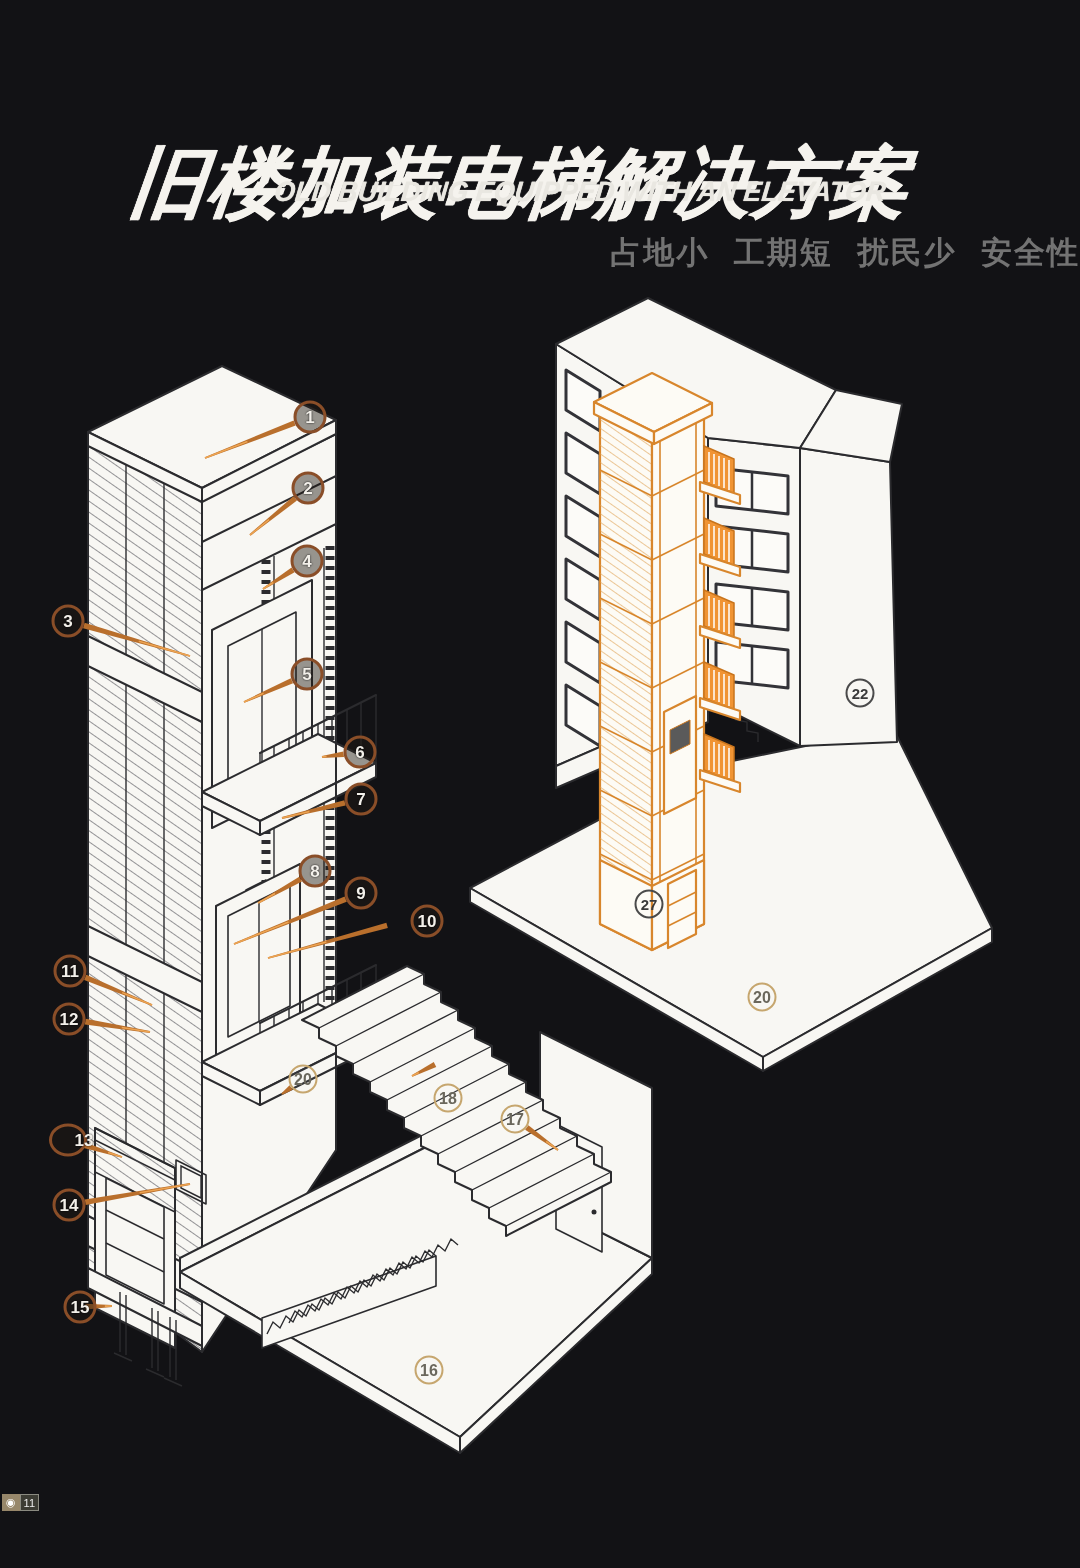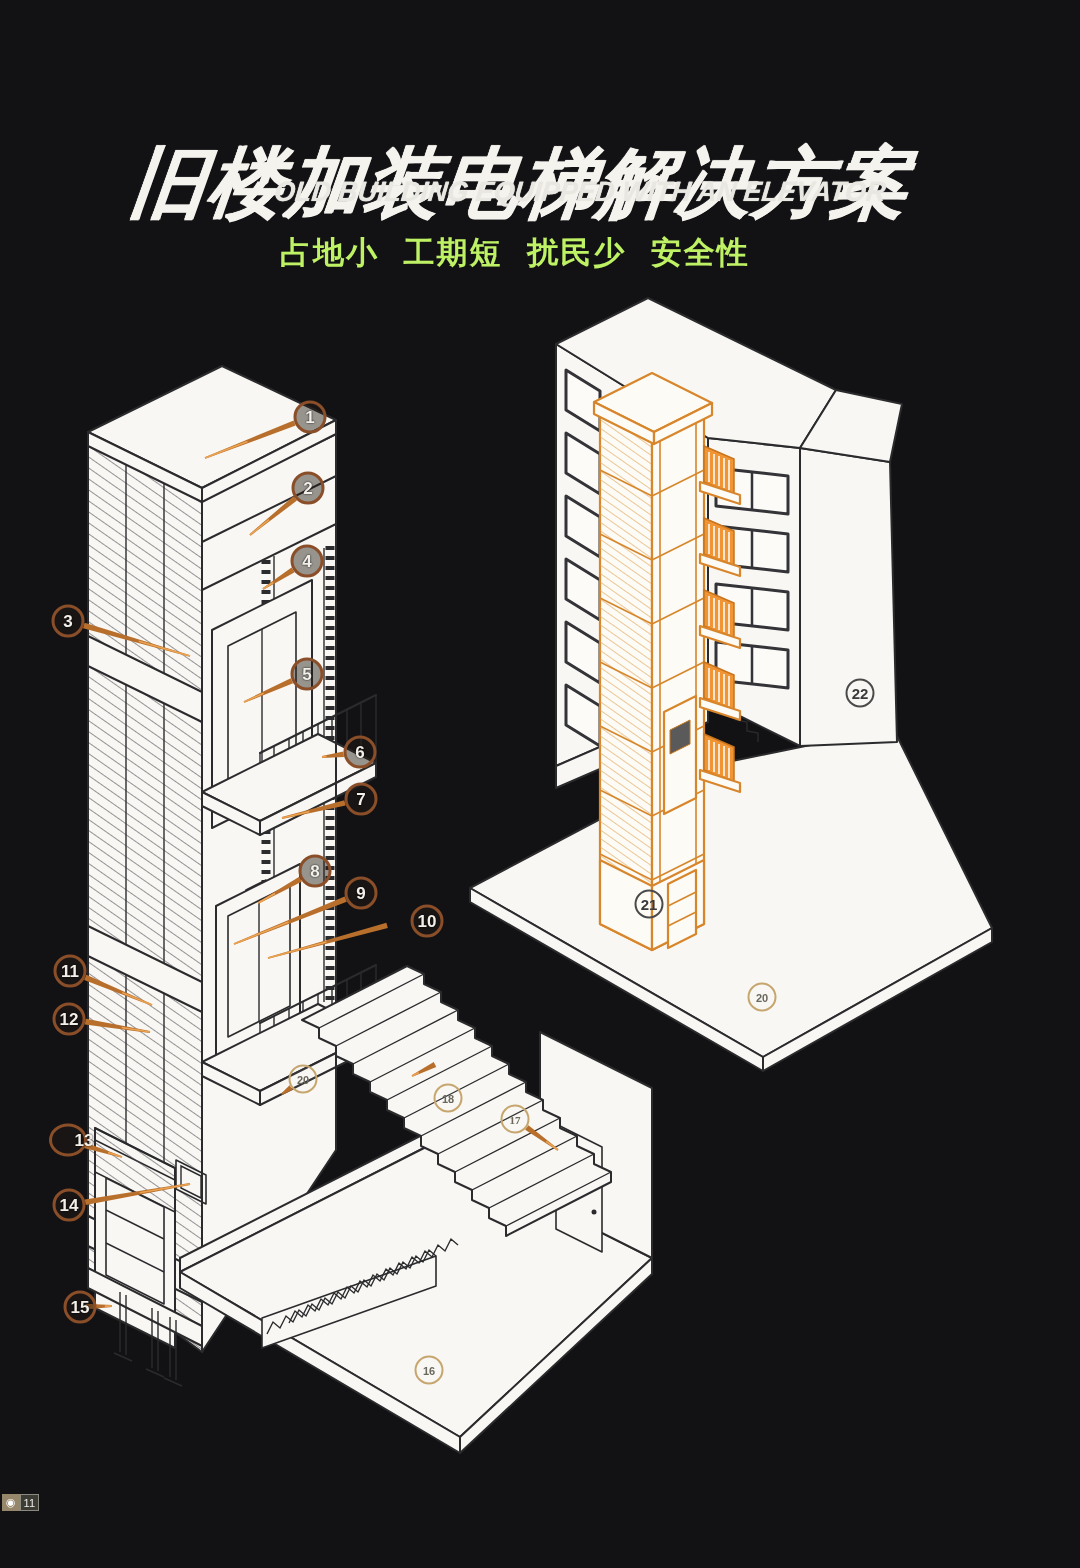--- a/index.html
+++ b/index.html
@@ -8,43 +8,43 @@
   .poster{position:absolute;inset:0;background:#121215;}
   
   .title-zh{position:absolute;left:60px;top:82px;width:920px;text-align:center;
     color:#f5f3ee;font-size:76px;font-weight:900;font-style:italic;
     letter-spacing:2px;transform:skewX(-6deg);
     text-shadow:0 0 1px #f5f3ee,1px 0 0 #f5f3ee,0 1px 0 #f5f3ee;white-space:nowrap;}
   .title-en{position:absolute;left:120px;top:176px;width:920px;text-align:center;
     color:#e9e7e1;font-size:28px;font-weight:900;font-style:italic;
     letter-spacing:0px;transform:skewX(-6deg) scaleX(.96);white-space:nowrap;
     text-shadow:0 0 1px #e9e7e1;}
-  .tagline{position:absolute;left:280px;top:232px;width:800px;text-align:left;
-    color:#bef264;font-size:31px;font-weight:700;letter-spacing:2px;word-spacing:14px;
+  .tagline{position:absolute;left:280px;top:232px;width:800px;text-align:right;
+    color:#737373;font-size:31px;font-weight:700;letter-spacing:2px;word-spacing:14px;
     white-space:nowrap;}
   
   #artwork,#leader-svg{position:absolute;left:0;top:0;}
   svg .ln{fill:none;stroke:#2b2b2e;stroke-width:2;stroke-linejoin:round;stroke-linecap:round;}
   svg .ln1{fill:none;stroke:#2b2b2e;stroke-width:1.4;}
   svg .fw{fill:#f8f7f3;stroke:#2b2b2e;stroke-width:2;stroke-linejoin:round;}
   svg .fw1{fill:#f8f7f3;stroke:#2b2b2e;stroke-width:1.6;stroke-linejoin:round;}
   svg .win{fill:#fcfbf8;stroke:#333338;stroke-width:3;stroke-linejoin:round;}
   svg .ow{fill:#fdfbf5;stroke:#d8862c;stroke-width:2.2;stroke-linejoin:round;}
   svg .ol{fill:none;stroke:#d8862c;stroke-width:1.6;stroke-linecap:round;}
   svg .obr{fill:#f09434;stroke:#c8741c;stroke-width:1.5;}
   svg .obar{stroke:#fff;stroke-width:1.5;fill:none;}
   
   #callout-layer{position:absolute;inset:0;}
   .callout{position:absolute;border-radius:50%;box-sizing:border-box;
     display:flex;align-items:center;justify-content:center;font-weight:bold;
     transform:translate(-50%,-50%);}
   .callout.dark{width:33px;height:33px;border:3px solid #8a4e28;
     background:rgba(34,26,20,.45);color:#f3f0ea;font-size:17px;text-shadow:0 0 2px #000;}
   .callout.light{width:29px;height:29px;border:2.5px solid #c6a66e;
-    background:rgba(255,255,255,.05);color:#6a675c;font-size:11px;}
+    background:rgba(255,255,255,.05);color:#6a675c;font-size:16px;}
   .callout.ink{width:29px;height:29px;border:2px solid #4a4a4a;
     background:transparent;color:#3a3a3a;font-size:15px;}
   
   .legend-col{position:absolute;top:1129px;color:#ecebe5;font-size:20px;font-weight:700;}
   #legend-col-1{left:698px;width:155px;}
   #legend-col-2{left:853px;width:170px;}
   .legend-row{height:28px;line-height:28px;white-space:nowrap;}
   
   .watermark{position:absolute;left:2px;top:1494px;height:17px;display:flex;
     font-size:11px;line-height:17px;}
@@ -307,25 +307,25 @@
       <div class="callout dark" style="left: 361px; top: 799px;">7</div>
       <div class="callout dark" style="left: 315px; top: 871px;">8</div>
       <div class="callout dark" style="left: 361px; top: 893px;">9</div>
       <div class="callout dark" style="left: 427px; top: 921px;">10</div>
       <div class="callout dark" style="left: 70px; top: 971px;">11</div>
       <div class="callout dark" style="left: 69px; top: 1019px;">12</div>
       <div class="callout dark" style="left: 68px; top: 1140px; padding-left: 32px;">13</div>
       <div class="callout dark" style="left: 69px; top: 1205px;">14</div>
       <div class="callout dark" style="left: 80px; top: 1307px;">15</div>
       <div class="callout light" style="left: 429px; top: 1370px;">16</div>
-      <div class="callout light" style="left: 515px; top: 1119px; font-family: Liberation Serif, serif;">17</div>
+      <div class="callout light" style="left: 515px; top: 1119px;">17</div>
       <div class="callout light" style="left: 448px; top: 1058px; margin-top: 40px;">18</div>
       <div class="callout light" style="left: 303px; top: 1079px;">20</div>
       <div class="callout light" style="left: 762px; top: 997px;">20</div>
-      <div class="callout ink" style="left: 649px; top: 904px;">21</div>
+      <div class="callout ink" style="left: 649px; top: 904px;">27</div>
       <div class="callout ink" style="left: 860px; top: 693px;">22</div>
     </div>
 
   <h1 class="title-zh">旧楼加装电梯解决方案</h1>
   <div class="title-en">OLD BUILDING EQUIPPED WITH AN ELEVATOR</div>
   <div class="tagline">占地小 工期短 扰民少 安全性</div>
 
 
   <div class="watermark">
     <span class="wm-left">◉</span>

